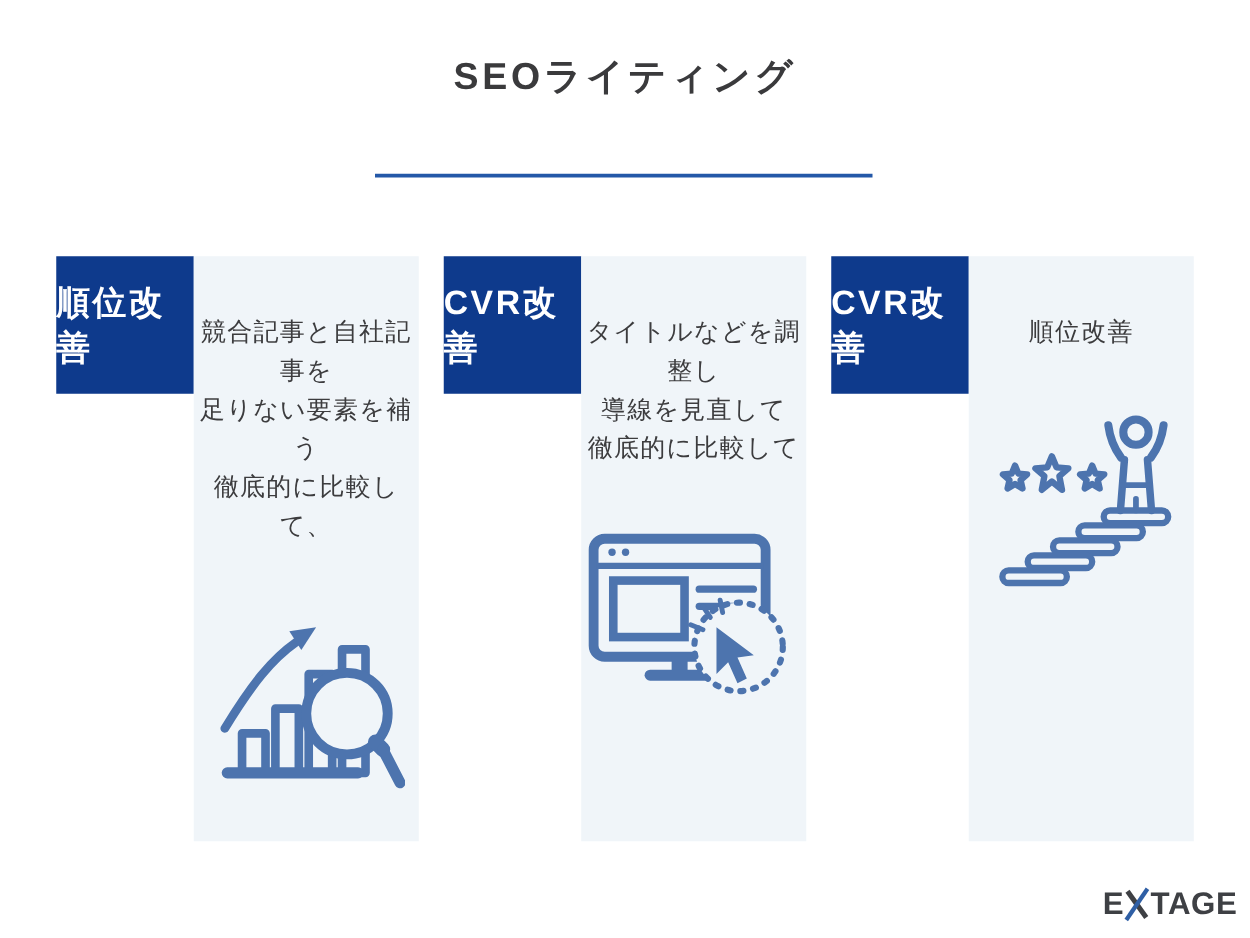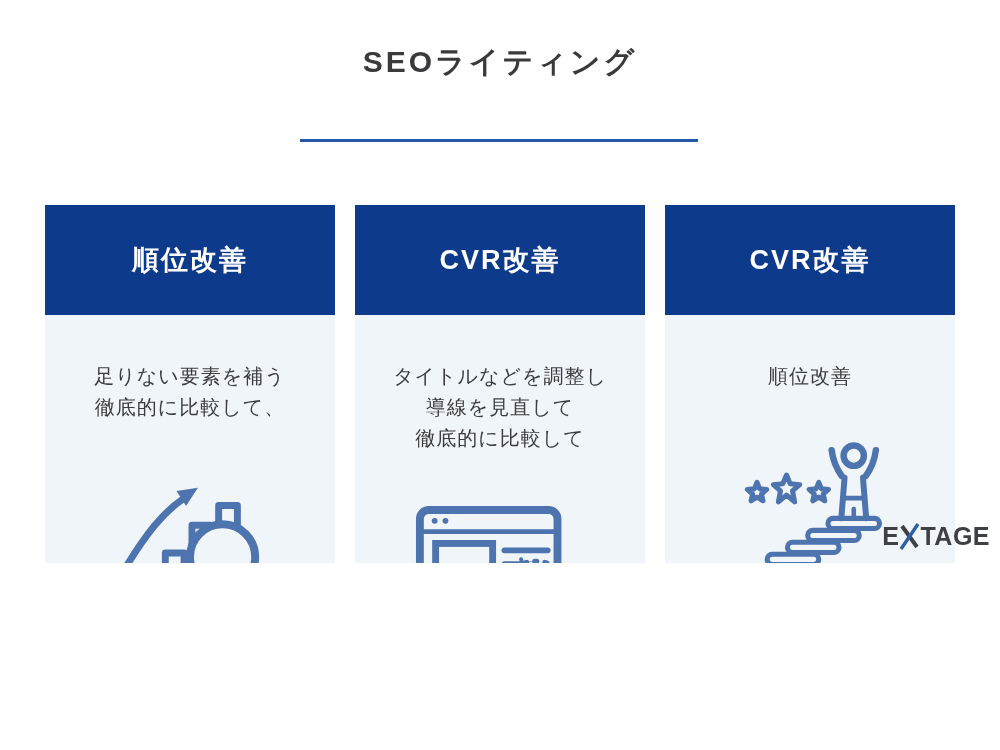--- a/index.html
+++ b/index.html
@@ -1,18 +1,18 @@
 <!DOCTYPE html>
 <html><head>
 <meta charset="utf-8">
 <style>
   html,body{margin:0;padding:0;}
   .canvas{
     position:relative;
-    width:1000px;height:563px;
+    width:1000px;height:750px;
     background:#ffffff;
     font-family:"Liberation Sans", sans-serif;
     overflow:hidden;
   }
   
   .title{
     position:absolute;top:42px;left:0;width:100%;
     text-align:center;font-size:30px;font-weight:bold;
     color:#3a3a3c;line-height:39px;letter-spacing:3px;
   }
@@ -20,21 +20,21 @@
     position:absolute;top:139px;left:300px;width:398px;height:3px;
     background:#2458a8;
   }
   
   .cards{
     position:absolute;top:205px;left:45px;
     display:flex;gap:20px;
   }
   .card{
     width:290px;height:468px;
-    display:flex;flex-direction:column;
+    display:flex;flex-direction:row;
   }
   .card-header{
     height:110px;flex:0 0 110px;
     background:#0e3a8c;color:#ffffff;
     font-size:27px;font-weight:bold;letter-spacing:2px;
     display:flex;align-items:center;justify-content:center;
   }
   .card-body{
     flex:1;background:#f0f5f9;
     display:flex;flex-direction:column;align-items:center;
@@ -61,20 +61,21 @@
     <div>SEOライティング</div>
   </div>
   <div class="title-underline"></div>
 
   <div class="cards">
 
     <div class="card">
       <div class="card-header">順位改善</div>
       <div class="card-body">
         <div class="card-text">
+          <div>競合記事と自社記事を</div>
           <div>足りない要素を補う</div>
           <div>徹底的に比較して、</div>
         </div>
         <div class="card-icon">
           <svg width="158" height="160" viewBox="0 0 160 160">
             <g stroke="#4d74ae" fill="none" stroke-linecap="round" stroke-linejoin="round">
 
               <rect x="28" y="106" width="19" height="32" stroke-width="7"></rect>
               <rect x="55" y="86" width="19" height="52" stroke-width="7"></rect>
               <rect x="82" y="58" width="19" height="80" stroke-width="7"></rect>

